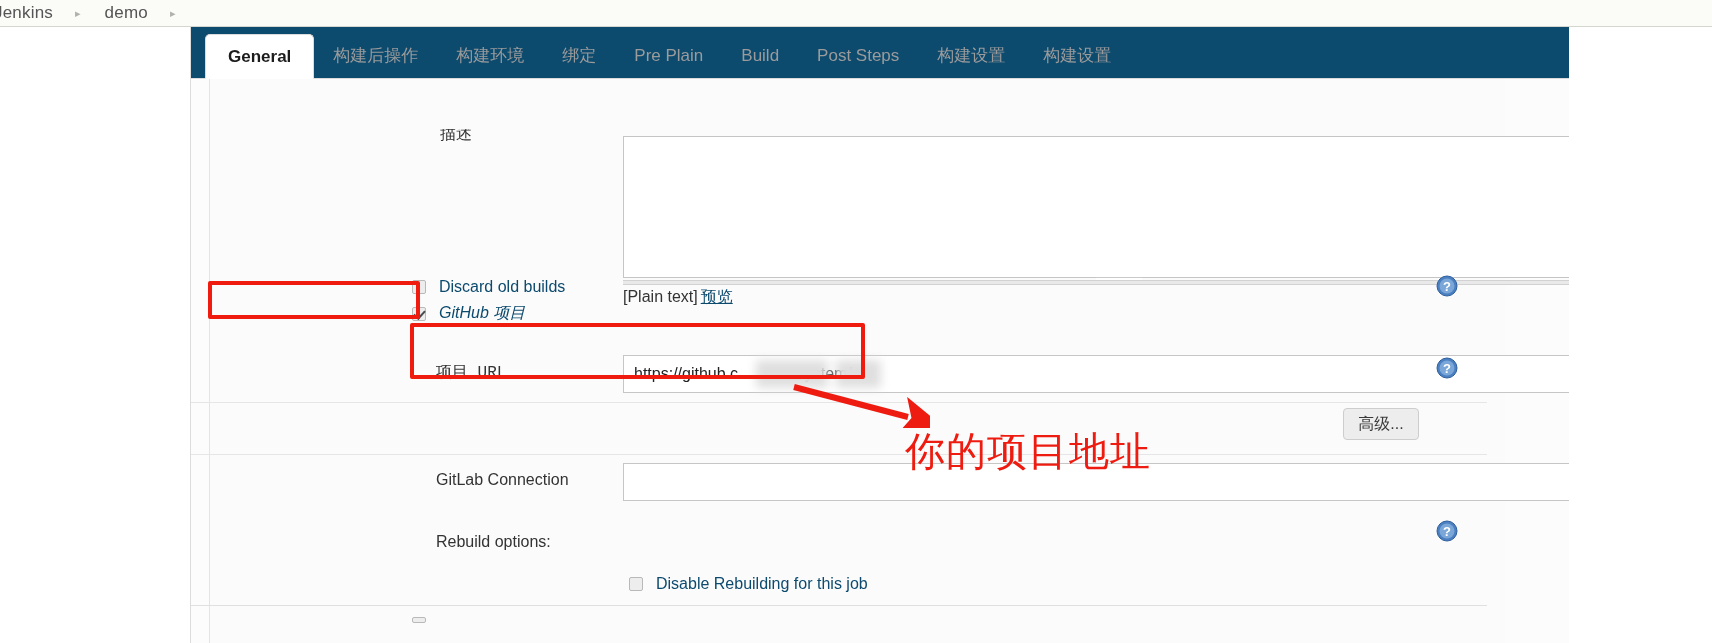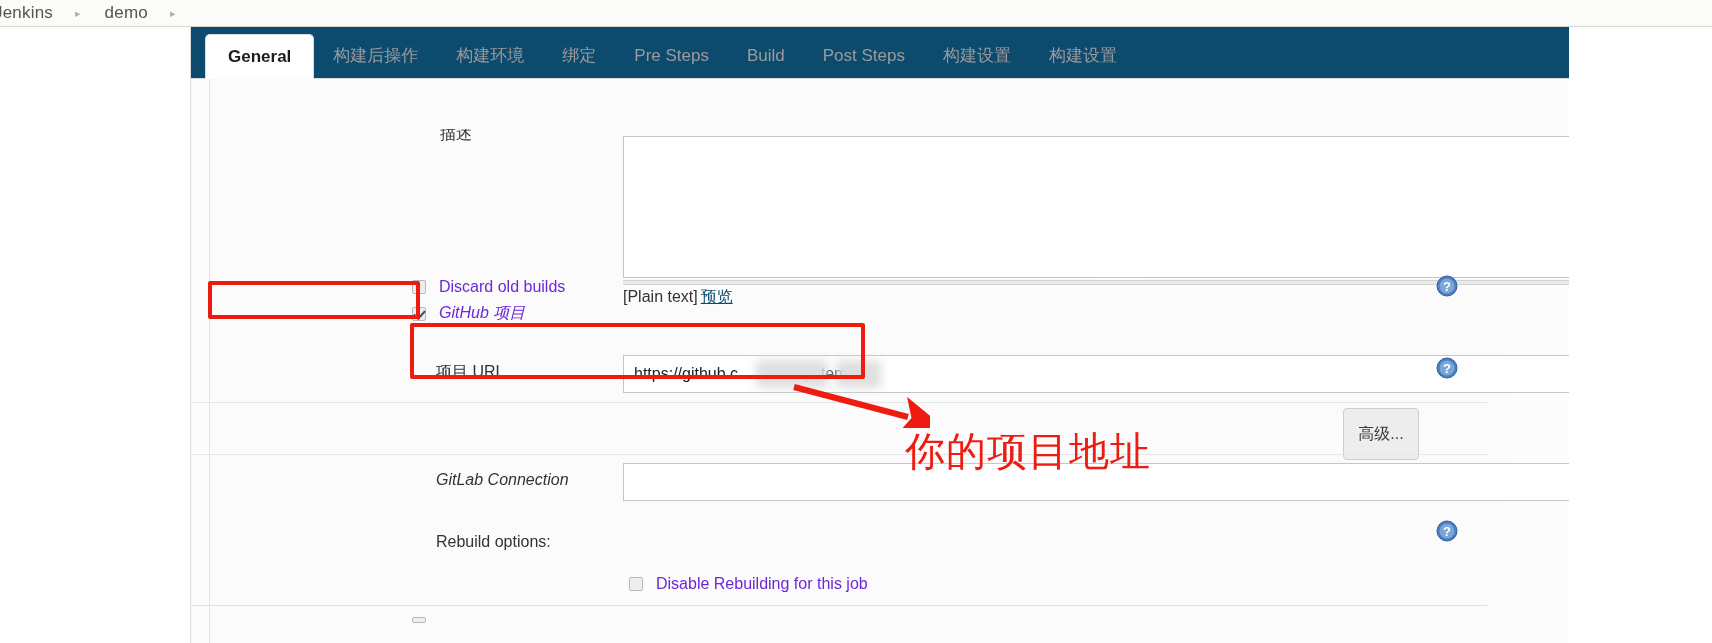--- a/index.html
+++ b/index.html
@@ -203,21 +203,21 @@
     left: 3px;
     top: 0px;
     width: 5px;
     height: 9px;
     border: solid #4a4a4a;
     border-width: 0 2px 2px 0;
     transform: rotate(42deg);
   }
   .cb-label {
     font-size: 16px;
-    color: #6d28d9;
+    color: #0c4a6e;
     margin-left: 13px;
     white-space: nowrap;
   }
 
   
   .help-icon {
     position: absolute;
     width: 22px;
     height: 22px;
     cursor: pointer;
@@ -307,21 +307,21 @@
   <span class="crumb-sep">▸</span>
 </div>
 
 <div class="page-frame">
 
   <div class="tab-bar">
     <div class="tab active">General</div>
     <div class="tab">构建后操作</div>
     <div class="tab">构建环境</div>
     <div class="tab">绑定</div>
-    <div class="tab">Pre Steps</div>
+    <div class="tab">Pre Plain</div>
     <div class="tab">Build</div>
     <div class="tab">Post Steps</div>
     <div class="tab">构建设置</div>
     <div class="tab">构建设置</div>
   </div>
 
   <div class="content">
     <div class="form-block" style="height:564px;"></div>
 
     <div class="desc-label">描述</div>
@@ -344,41 +344,41 @@
         <circle cx="11" cy="11" r="7.5" fill="#7aa7d8"></circle>
         <text x="11" y="16" font-family="Liberation Sans, sans-serif" font-size="13" font-weight="bold" fill="#ffffff" text-anchor="middle">?</text>
       </svg>
     </div>
 
     <div class="row" style="left:221px; top:224px;font-style:italic;">
       <span class="cb checked"></span>
       <span class="cb-label">GitHub 项目</span>
     </div>
 
-    <div class="row" style="left:245px; top:283px;">
+    <div class="row" style="left:245px; top:283px;font-family:Liberation Mono, monospace;">
       <span class="row-label">项目 URL</span>
     </div>
     <input class="text-input" style="left: 432px; top: 276px; width: 990px; height: 38px;" value="https://github.c               ystem/">
     <div class="blur-patch" style="left:565px; top:281px; width:72px; height:28px;"></div>
     <div class="blur-patch" style="left:645px; top:281px; width:45px; height:28px;"></div>
     <div class="help-icon" style="left:1245px; top:278px;">
       <svg width="22" height="22" viewBox="0 0 22 22">
         <circle cx="11" cy="11" r="10" fill="#4a7fc1" stroke="#2f5f9e" stroke-width="1"></circle>
         <circle cx="11" cy="11" r="7.5" fill="#7aa7d8"></circle>
         <text x="11" y="16" font-family="Liberation Sans, sans-serif" font-size="13" font-weight="bold" fill="#ffffff" text-anchor="middle">?</text>
       </svg>
     </div>
 
     <div class="hr" style="left:0px; top:323px; width:1296px;"></div>
 
-    <button class="adv-button" style="left:1152px; top:329px; width:76px; height:52px;">高级...</button>
+    <button class="adv-button" style="left:1152px; top:329px; width:76px; height:32px;">高级...</button>
 
     <div class="hr" style="left:0px; top:375px; width:1296px;"></div>
 
-    <div class="row" style="left:245px; top:392px;font-style:italic;">
+    <div class="row" style="left:245px; top:392px;">
       <span class="row-label">GitLab Connection</span>
     </div>
     <div class="select-box" style="left:432px; top:384px; width:990px; height:38px;">
       
     </div>
 
     <div class="row" style="left:245px; top:446px;margin-top:8px;">
       <span class="row-label">Rebuild options:</span>
     </div>
     <div class="help-icon" style="left:1245px; top:441px;">

